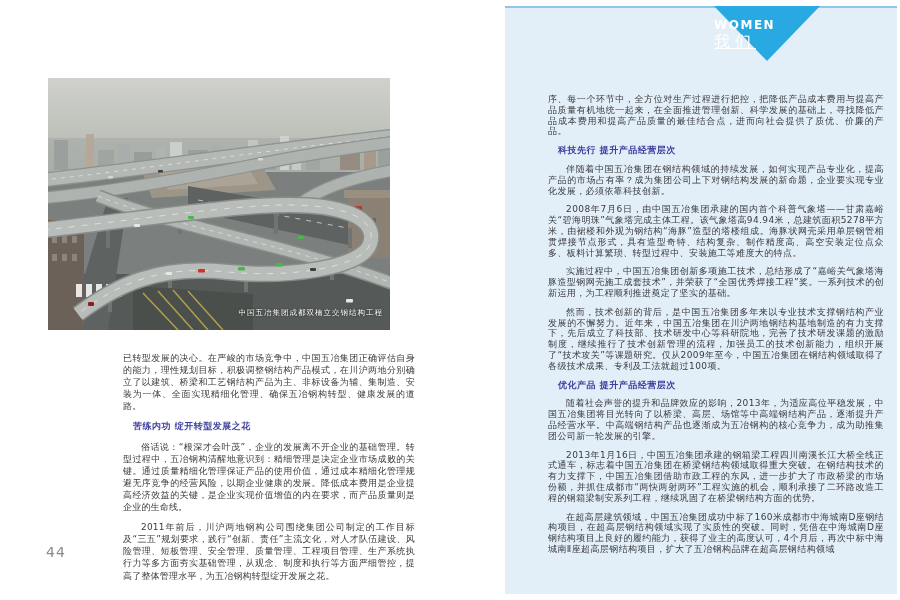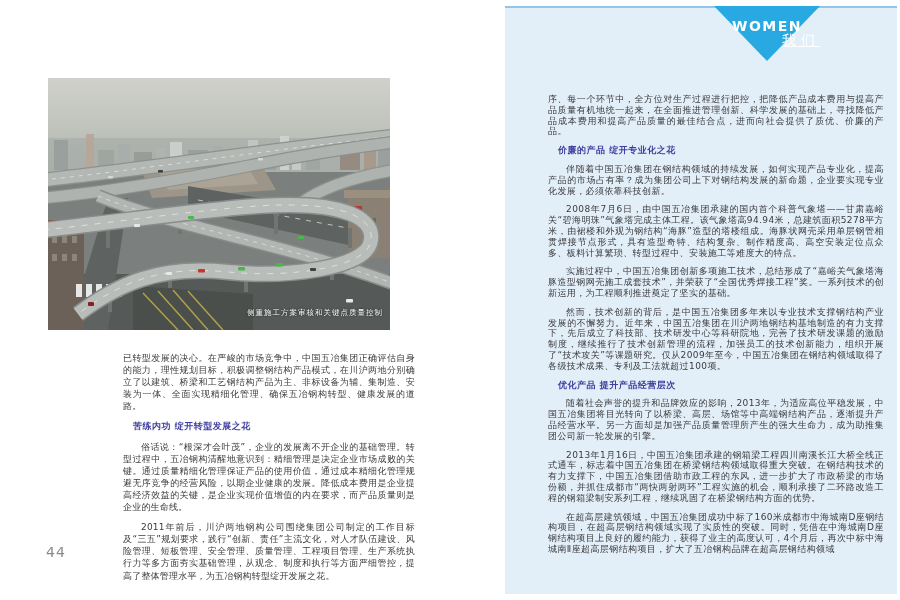--- a/index.html
+++ b/index.html
@@ -12,26 +12,26 @@
   .right-page{
     position:absolute;left:505px;top:6px;width:392px;height:588px;
     background:#e2eef8;border-top:2px solid #90c6e8;box-sizing:border-box;
   }
   .corner-triangle{
     position:absolute;top:-2px;left:209px;width:0;height:0;
     border-left:53px solid transparent;border-right:53px solid transparent;
     border-top:55px solid #29a9e2;
   }
   .logo-en{
-    position:absolute;top:10px;left:209px;width:106px;text-align:center;
-    color:#ffffff;font-size:14px;letter-spacing:1.5px;font-weight:bold;
+    position:absolute;top:10px;left:209px;width:106px;text-align:left;
+    color:#ffffff;font-size:12px;letter-spacing:1.5px;font-weight:bold;
   }
   .logo-zh{
-    position:absolute;top:24px;left:209px;width:106px;text-align:right;
-    color:#ffffff;font-size:14px;letter-spacing:5px;text-decoration:underline;
+    position:absolute;top:24px;left:209px;width:106px;text-align:left;
+    color:#ffffff;font-size:16px;letter-spacing:5px;text-decoration:underline;
   }
   .right-text{
     position:absolute;left:35px;top:78px;width:352px;
     font-size:9px;line-height:10.8px;letter-spacing:0.4px;
     color:#3b3b3d;text-align:justify;
   }
   
   .photo-frame{
     position:absolute;left:48px;top:78px;width:342px;height:252px;overflow:hidden;
   }
@@ -163,41 +163,41 @@
       <rect x="140" y="138" width="6" height="3" rx="1" fill="#49b84a"></rect>
       <rect x="60" y="98" width="5" height="2.5" rx="0.8" fill="#d6d8d5"></rect>
       <rect x="110" y="92" width="5" height="2.5" rx="0.8" fill="#3c4043"></rect>
       <rect x="210" y="80" width="5" height="2.5" rx="0.8" fill="#d6d8d5"></rect>
       <rect x="262" y="190" width="6" height="3" rx="1" fill="#3c4043"></rect>
       <rect x="298" y="221" width="7" height="3.5" rx="1" fill="#e8e8e6"></rect>
       <rect x="250" y="158" width="6" height="3" rx="1" fill="#49b84a"></rect>
       <rect x="40" y="224" width="6" height="4" rx="1" fill="#8a2020"></rect>
     </g>
   </svg>
-  <div class="photo-caption">侧重施工方案审核和关键点质量控制</div>
+  <div class="photo-caption">中国五冶集团成都双楠立交钢结构工程</div>
 </div>
 
 <div class="left-text" id="left-blocks">
     <p class="para">已转型发展的决心。在严峻的市场竞争中，中国五冶集团正确评估自身的能力，理性规划目标，积极调整钢结构产品模式，在川沪两地分别确立了以建筑、桥梁和工艺钢结构产品为主、非标设备为辅、集制造、安装为一体、全面实现精细化管理、确保五冶钢构转型、健康发展的道路。</p>
     <h4 class="heading">苦练内功 绽开转型发展之花</h4>
     <p class="para indent">俗话说：“根深才会叶茂”，企业的发展离不开企业的基础管理。转型过程中，五冶钢构清醒地意识到：精细管理是决定企业市场成败的关键。通过质量精细化管理保证产品的使用价值，通过成本精细化管理规避无序竞争的经营风险，以期企业健康的发展。降低成本费用是企业提高经济效益的关键，是企业实现价值增值的内在要求，而产品质量则是企业的生命线。</p>
     <p class="para indent">2011年前后，川沪两地钢构公司围绕集团公司制定的工作目标及“三五”规划要求，践行“创新、责任”主流文化，对人才队伍建设、风险管理、短板管理、安全管理、质量管理、工程项目管理、生产系统执行力等多方面夯实基础管理，从观念、制度和执行等方面严细管控，提高了整体管理水平，为五冶钢构转型绽开发展之花。</p>
   </div>
 
 <div class="page-num">44</div>
 
 <div class="right-page">
   <div class="corner-triangle"></div>
   <div class="logo-en">WOMEN</div>
   <div class="logo-zh">我们</div>
   <div class="right-text" id="right-blocks">
       <p class="para">序、每一个环节中，全方位对生产过程进行把控，把降低产品成本费用与提高产品质量有机地统一起来，在全面推进管理创新、科学发展的基础上，寻找降低产品成本费用和提高产品质量的最佳结合点，进而向社会提供了质优、价廉的产品。</p>
-      <h4 class="heading">价廉的产品 绽开专业化之花</h4>
+      <h4 class="heading">科技先行 提升产品经营层次</h4>
       <p class="para indent">伴随着中国五冶集团在钢结构领域的持续发展，如何实现产品专业化，提高产品的市场占有率？成为集团公司上下对钢结构发展的新命题，企业要实现专业化发展，必须依靠科技创新。</p>
       <p class="para indent">2008年7月6日，由中国五冶集团承建的国内首个科普气象塔——甘肃嘉峪关“碧海明珠”气象塔完成主体工程。该气象塔高94.94米，总建筑面积5278平方米，由裙楼和外观为钢结构“海豚”造型的塔楼组成。海豚状网壳采用单层钢管相贯焊接节点形式，具有造型奇特、结构复杂、制作精度高、高空安装定位点众多、板料计算繁琐、转型过程中、安装施工等难度大的特点。</p>
       <p class="para indent">实施过程中，中国五冶集团创新多项施工技术，总结形成了“嘉峪关气象塔海豚造型钢网壳施工成套技术”，并荣获了“全国优秀焊接工程”奖。一系列技术的创新运用，为工程顺利推进奠定了坚实的基础。</p>
       <p class="para indent">然而，技术创新的背后，是中国五冶集团多年来以专业技术支撑钢结构产业发展的不懈努力。近年来，中国五冶集团在川沪两地钢结构基地制造的有力支撑下，先后成立了科技部、技术研发中心等科研院地，完善了技术研发课题的激励制度，继续推行了技术创新管理的流程，加强员工的技术创新能力，组织开展了“技术攻关”等课题研究。仅从2009年至今，中国五冶集团在钢结构领域取得了各级技术成果、专利及工法就超过100项。</p>
       <h4 class="heading">优化产品 提升产品经营层次</h4>
-      <p class="para indent">随着社会声誉的提升和品牌效应的影响，2013年，为适应高位平稳发展，中国五冶集团将目光转向了以桥梁、高层、场馆等中高端钢结构产品，逐渐提升产品经营水平。另一方面却是加强产品质量管理所产生的强大生命力，成为助推集团公司新一轮发展的引擎。</p>
+      <p class="para indent">随着社会声誉的提升和品牌效应的影响，2013年，为适应高位平稳发展，中国五冶集团将目光转向了以桥梁、高层、场馆等中高端钢结构产品，逐渐提升产品经营水平。中高端钢结构产品也逐渐成为五冶钢构的核心竞争力，成为助推集团公司新一轮发展的引擎。</p>
       <p class="para indent">2013年1月16日，中国五冶集团承建的钢箱梁工程四川南溪长江大桥全线正式通车，标志着中国五冶集团在桥梁钢结构领域取得重大突破。在钢结构技术的有力支撑下，中国五冶集团借助市政工程的东风，进一步扩大了市政桥梁的市场份额，并抓住成都市“两快两射两环”工程实施的机会，顺利承接了二环路改造工程的钢箱梁制安系列工程，继续巩固了在桥梁钢结构方面的优势。</p>
       <p class="para indent">在超高层建筑领域，中国五冶集团成功中标了160米成都市中海城南D座钢结构项目，在超高层钢结构领域实现了实质性的突破。同时，凭借在中海城南D座钢结构项目上良好的履约能力，获得了业主的高度认可，4个月后，再次中标中海城南Ⅱ座超高层钢结构项目，扩大了五冶钢构品牌在超高层钢结构领域</p>
     </div>
 </div>
 
 </body></html>

